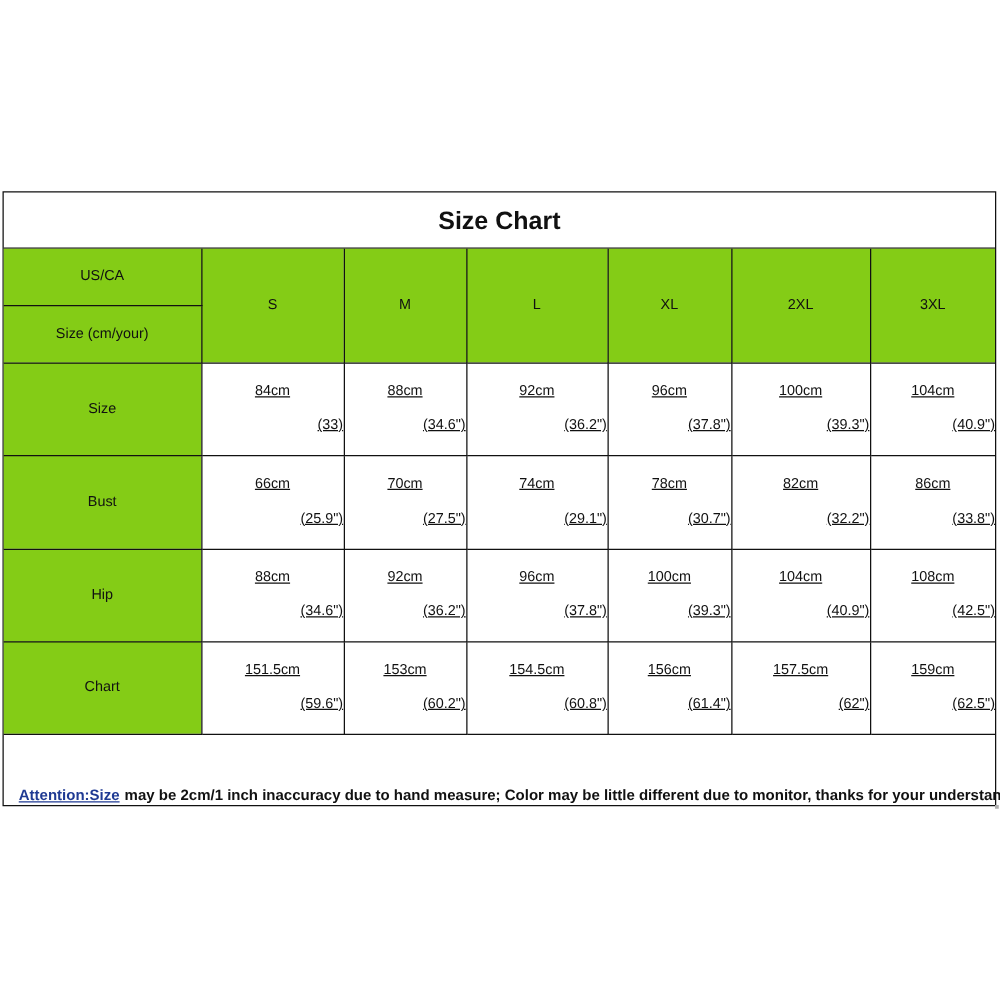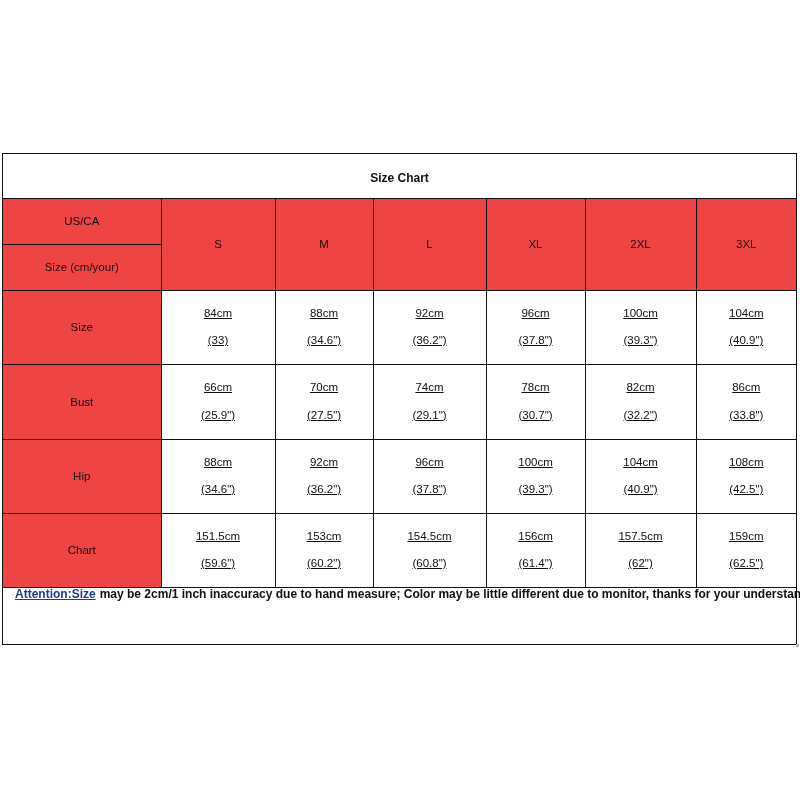--- a/index.html
+++ b/index.html
@@ -28,53 +28,53 @@
       position: absolute;
       left: 0; top: 0;
       width: 100%;
       height: 45px;
       border-bottom: 1.5px solid #111;
       box-sizing: border-box;
       display: flex;
       align-items: center;
       justify-content: center;
       font-weight: bold;
-      font-size: 12px;
+      font-size: 20px;
       padding-top: 3px;
     }
     table.grid {
       position: absolute;
       left: 0;
       top: 45px;
       border-collapse: collapse;
       table-layout: fixed;
     }
     table.grid td {
       border: 1.5px solid #111;
       text-align: center;
       vertical-align: middle;
       font-size: 11.5px;
       padding: 0;
       box-sizing: border-box;
     }
     table.grid tr:first-child td { border-top: none; }
     table.grid td:first-child { border-left: none; }
     table.grid td:last-child { border-right: none; }
-    .gray { background: #ef4444; }
+    .gray { background: #84cc16; }
     .faint-left { border-left: 1px solid #ececec !important; }
     .cell-val { display: block; line-height: 1; text-decoration: underline; }
-    .cell-val + .cell-val { margin-top: 16px; }
+    .cell-val + .cell-val { margin-top: 16px; text-align: right; }
     .note-row {
       position: absolute;
       left: 0;
       top: 433px;
       width: 100%;
       height: 56px;
       display: flex;
-      align-items: flex-start;
+      align-items: flex-end;
       padding-left: 12px;
       box-sizing: border-box;
       font-weight: bold;
       font-size: 12px;
       white-space: nowrap;
     }
     .note-prefix {
       color: #1f3a93;
       text-decoration: underline;
       margin-right: 4px;

